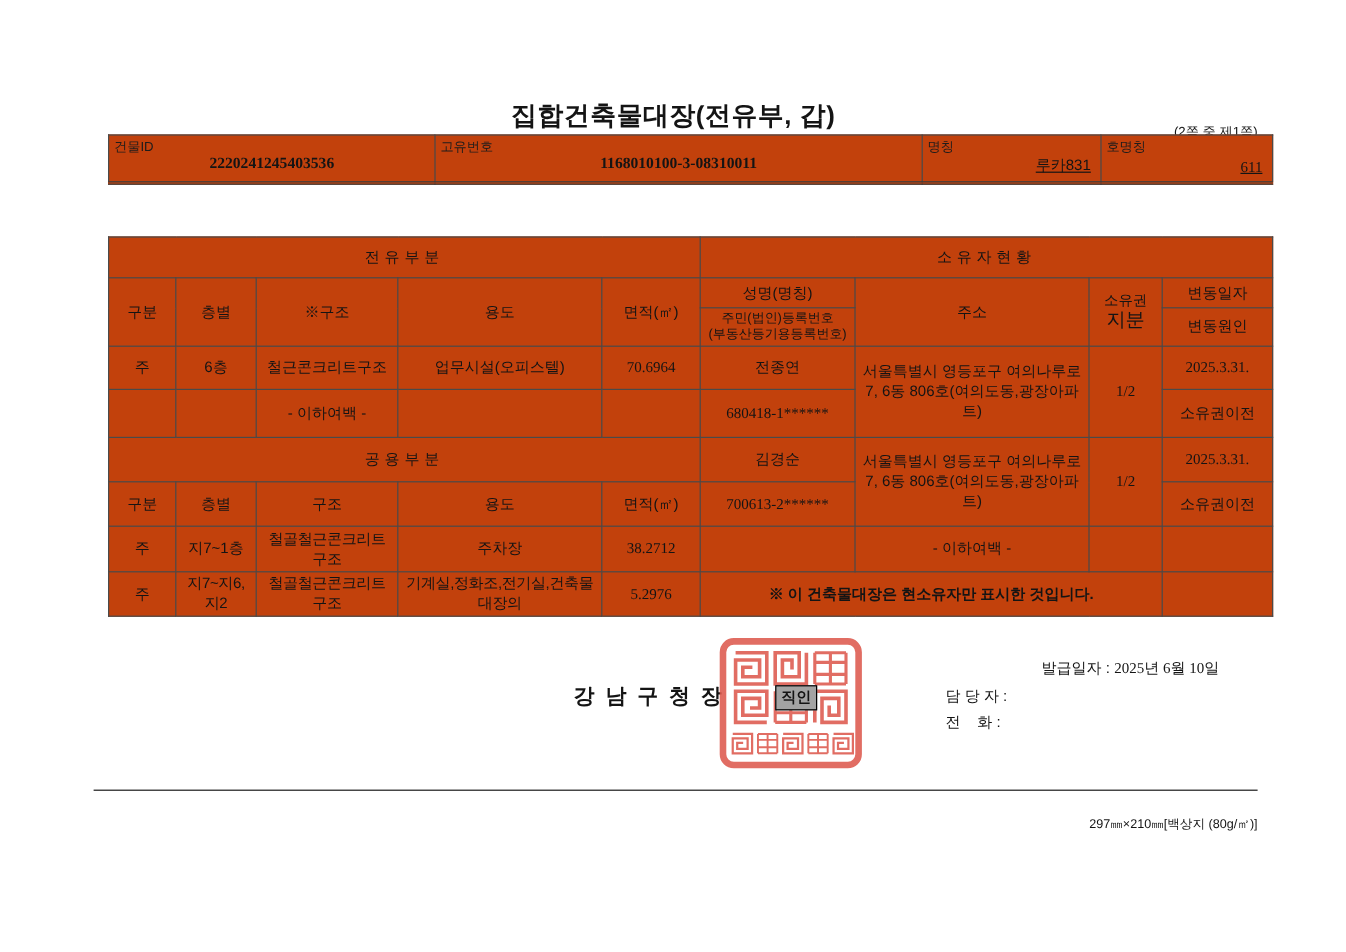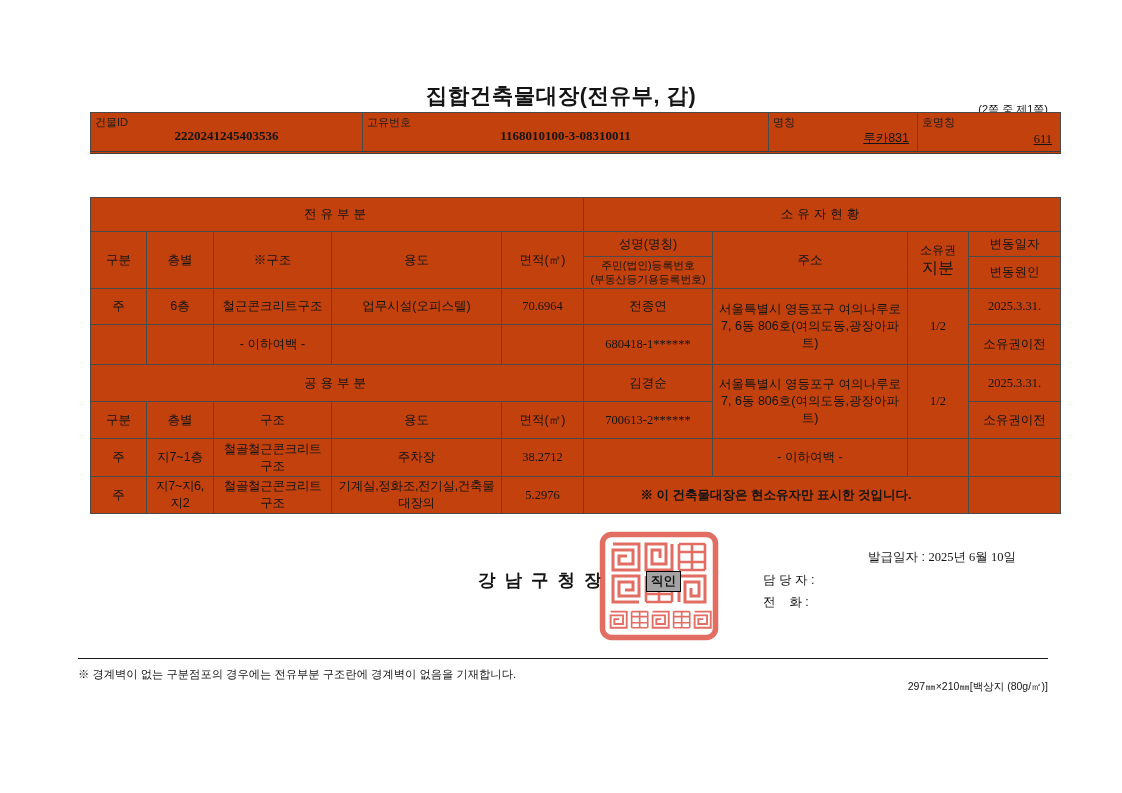--- a/index.html
+++ b/index.html
@@ -1,20 +1,20 @@
 <!DOCTYPE html>
 <html style="--seal-red: #dd5a4e;"><head>
 <meta charset="utf-8">
 <style>
   html,body{margin:0;padding:0;background:#fff;}
   .page{position:relative;width:1122px;height:793px;background:#fff;overflow:hidden;
         font-family:"Liberation Sans",sans-serif;color:#141414;}
   .num{font-family:"Liberation Serif",serif;}
   .b{font-weight:bold;}
-  .pre{white-space:pre;}
+  .pre{white-space:pre;margin-left:25px;}
 
   .reg-note{position:absolute;left:84px;top:51px;font-size:10.5px;color:#222;}
   .title{position:absolute;left:0;top:81px;width:1122px;text-align:center;
          font-size:21.5px;font-weight:bold;letter-spacing:0.5px;}
   .page-ind{position:absolute;right:74px;top:102px;font-size:11px;}
 
   table.t{border-collapse:collapse;table-layout:fixed;position:absolute;left:90px;background:#c2410c;}
   table.t td{border:1px solid #4a4a4a;font-size:12.5px;padding:0 4px;text-align:center;
              vertical-align:middle;overflow:hidden;}
   table.info{top:112px;width:970px;border:1.5px solid #3d3d3d;border-bottom:3px double #3d3d3d;}
@@ -230,16 +230,15 @@
   <div class="seal-label">직인</div>
 
   <div class="issue-date">
     <span>발급일자 :</span>
     <span class="num">2025년 6월 10일</span>
   </div>
   <div class="manager-line pre">담 당 자 :</div>
   <div class="phone-line pre">전    화 :</div>
 
   <div class="footer-rule"></div>
-  <div class="footer-note">※ 경계벽이 없는 구분점포의 경우에는 전유부분 구조란에 경계벽이 없음을 기재합니다.</div>
   <div class="paper-spec">297㎜×210㎜[백상지 (80g/㎡)]</div>
 
 </div>
 
 </body></html>

